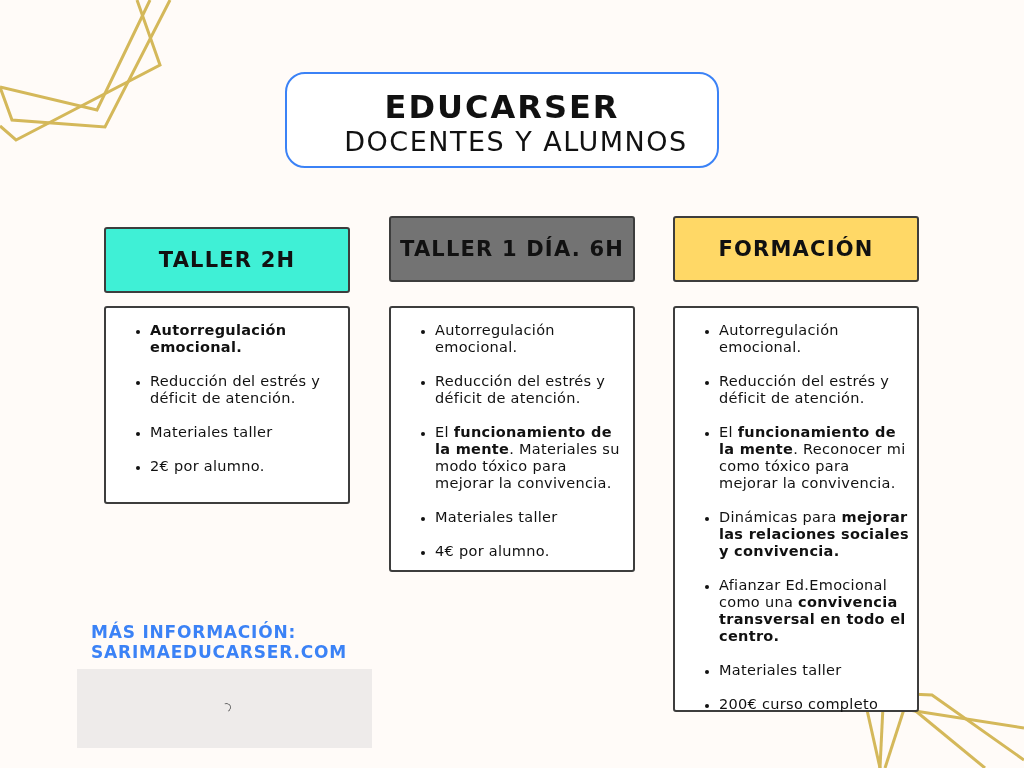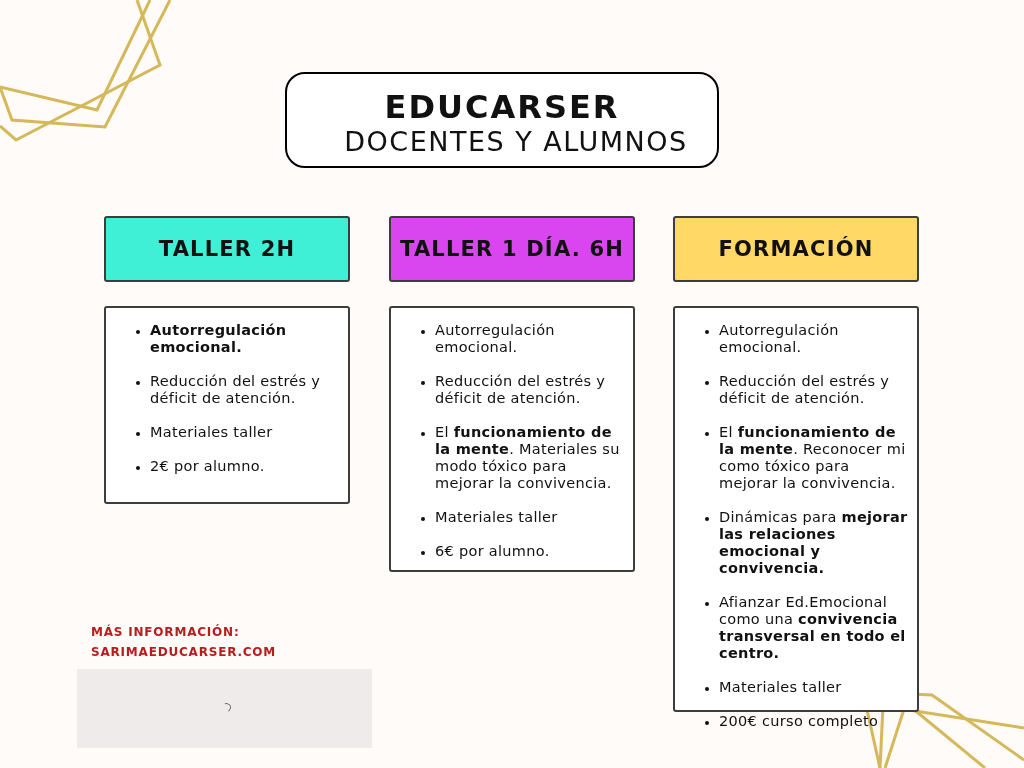--- a/index.html
+++ b/index.html
@@ -5,21 +5,21 @@
   html, body { margin: 0; padding: 0; }
   body {
     width: 1024px; height: 768px; position: relative; overflow: hidden;
     background: #fffbf8;
     font-family: "DejaVu Sans", sans-serif;
     color: #111;
   }
   .deco { position: absolute; left: 0; top: 0; pointer-events: none; }
   .title-box {
     position: absolute; left: 285px; top: 72px; width: 434px; height: 96px;
-    border: 2px solid #000000; border-radius: 20px; background: #ffffff;
+    border: 2px solid #3b82f6; border-radius: 20px; background: #ffffff;
     box-sizing: border-box; text-align: center;
   }
   .title-main {
     margin-top: 14px; font-size: 32px; font-weight: bold; letter-spacing: 2px; line-height: 38px;
   }
   .title-sub {
     font-size: 27px; letter-spacing: 1.5px; line-height: 32px; font-weight: normal; margin-left: 28px;
   }
   .card-head {
     position: absolute; top: 216px; width: 246px; height: 66px;
@@ -30,22 +30,22 @@
   .card-body {
     position: absolute; top: 306px; width: 246px;
     border: 2px solid #3d3d3d; border-radius: 3px; box-sizing: border-box; background: #ffffff;
     font-size: 14.5px; line-height: 17px; letter-spacing: 0.3px;
   }
   .card-body ul { margin: 1px; padding: 13px 6px 0 43px; }
   .card-body li { margin-bottom: 17px; }
   .card-body li::marker { font-size: 12px; }
   .card-body b { font-weight: bold; }
   .info {
-    position: absolute; left: 91px; top: 622px; color: #b91c1c;
-    font-weight: bold; font-size: 12px; line-height: 20px; letter-spacing: 0.8px;
+    position: absolute; left: 91px; top: 622px; color: #3b82f6;
+    font-weight: bold; font-size: 17px; line-height: 20px; letter-spacing: 0.8px;
   }
   .embed {
     position: absolute; left: 77px; top: 669px; width: 295px; height: 79px;
     background: #eeebea;
   }
   .spinner {
     position: absolute; left: 145px; top: 34px; width: 7px; height: 7px;
     border: 1.5px solid #666; border-left-color: transparent; border-bottom-color: transparent;
     border-radius: 50%; transform: rotate(20deg);
   }
@@ -65,54 +65,54 @@
     <polyline points="906,703 885,768"></polyline>
     <polyline points="906,703 985,768"></polyline>
   </g>
 </svg>
 
 <div class="title-box">
   <div class="title-main">EDUCARSER</div>
   <div class="title-sub">DOCENTES Y ALUMNOS</div>
 </div>
 
-<div class="card-head" style="left:104px; background:#3ff0d6;">
+<div class="card-head" style="left:104px; background:#3ff0d6;margin-top:11px;">
   <span>TALLER 2H</span>
 </div>
 <div class="card-body" style="left:104px; height:198px;">
   <ul>
     <li><b>Autorregulación emocional.</b></li>
     <li><span>Reducción del estrés y déficit de atención.</span></li>
     <li><span>Materiales taller</span></li>
     <li><span>2€ por alumno.</span></li>
   </ul>
 </div>
 
-<div class="card-head" style="left:389px; background:#d946ef;">
+<div class="card-head" style="left:389px; background:#737373;">
   <span>TALLER 1 DÍA. 6H</span>
 </div>
 <div class="card-body" style="left:389px; height:266px;">
   <ul>
     <li><span>Autorregulación emocional.</span></li>
     <li><span>Reducción del estrés y déficit de atención.</span></li>
     <li><span>El </span><b>funcionamiento de la mente</b><span>. Materiales su modo tóxico para mejorar la convivencia.</span></li>
     <li><span>Materiales taller</span></li>
-    <li><span>6€ por alumno.</span></li>
+    <li><span>4€ por alumno.</span></li>
   </ul>
 </div>
 
 <div class="card-head" style="left:673px; background:#ffd866; flex-direction:row;">
   <span>FORMACIÓN</span>
 </div>
 <div class="card-body" style="left:673px; height:406px;">
   <ul>
     <li><span>Autorregulación emocional.</span></li>
     <li><span>Reducción del estrés y déficit de atención.</span></li>
     <li><span>El </span><b>funcionamiento de la mente</b><span>. Reconocer mi como tóxico para mejorar la convivencia.</span></li>
-    <li><span>Dinámicas para </span><b>mejorar las relaciones emocional y convivencia.</b></li>
+    <li><span>Dinámicas para </span><b>mejorar las relaciones sociales y convivencia.</b></li>
     <li><span>Afianzar Ed.Emocional como una </span><b>convivencia transversal en todo el centro.</b></li>
     <li><span>Materiales taller</span></li>
     <li><span>200€  curso completo</span></li>
   </ul>
 </div>
 
 <div class="info">
   <div>MÁS INFORMACIÓN:</div>
   <div>SARIMAEDUCARSER.COM</div>
 </div>

